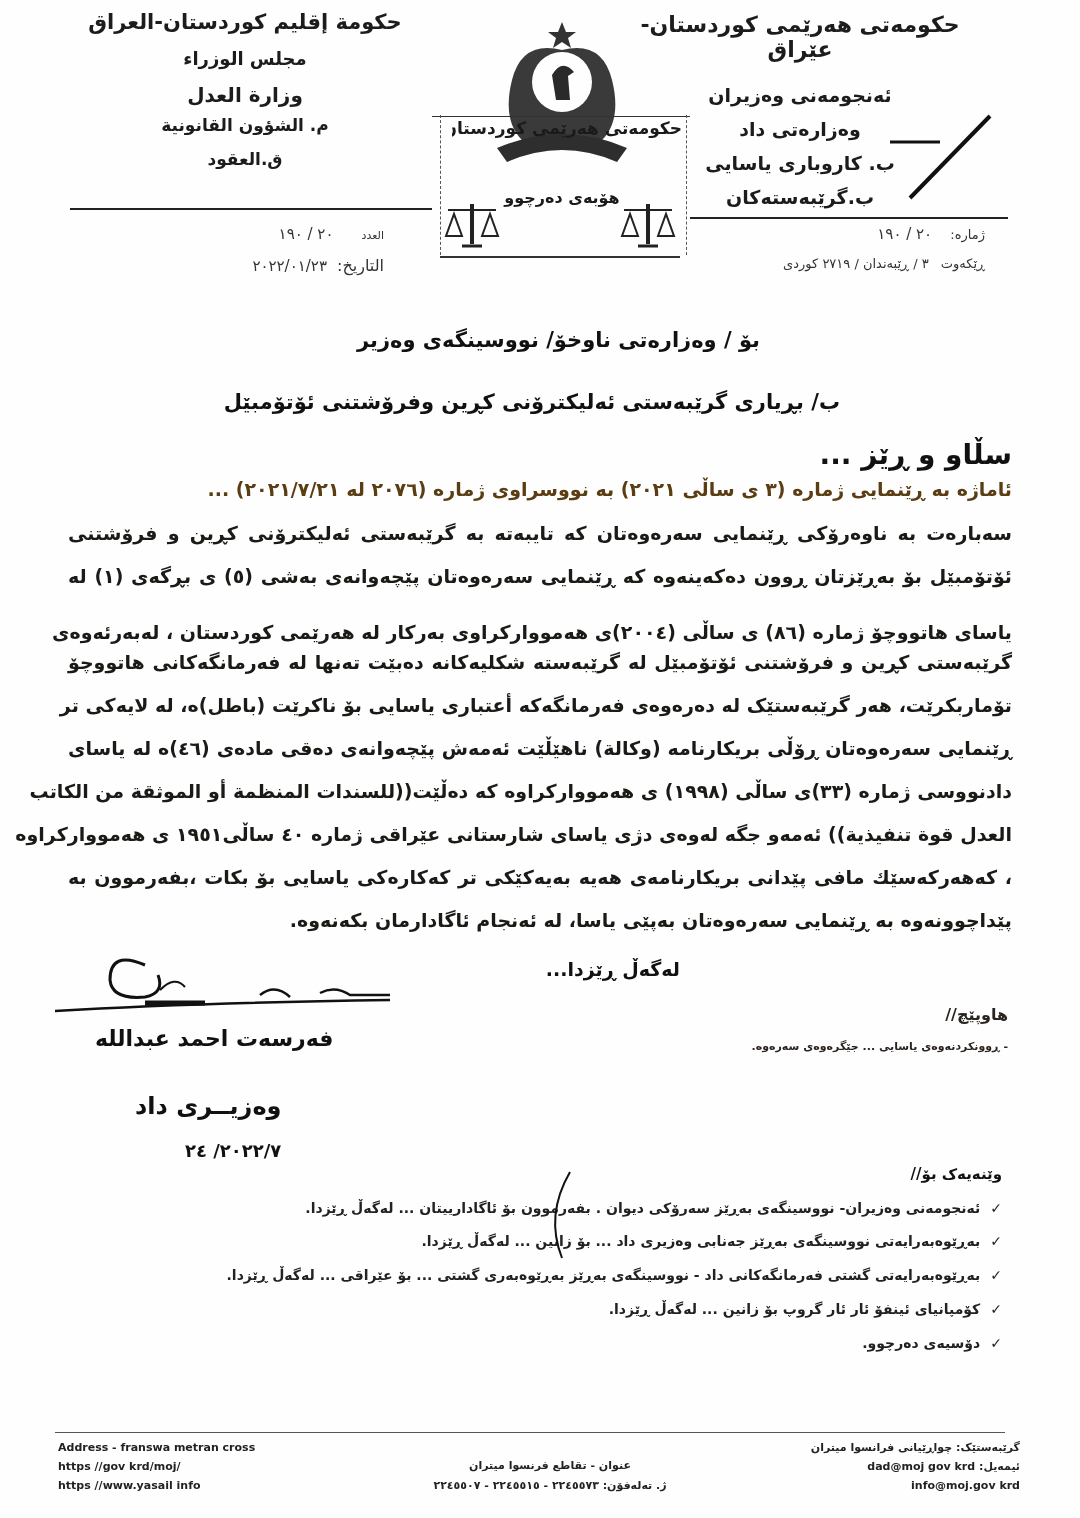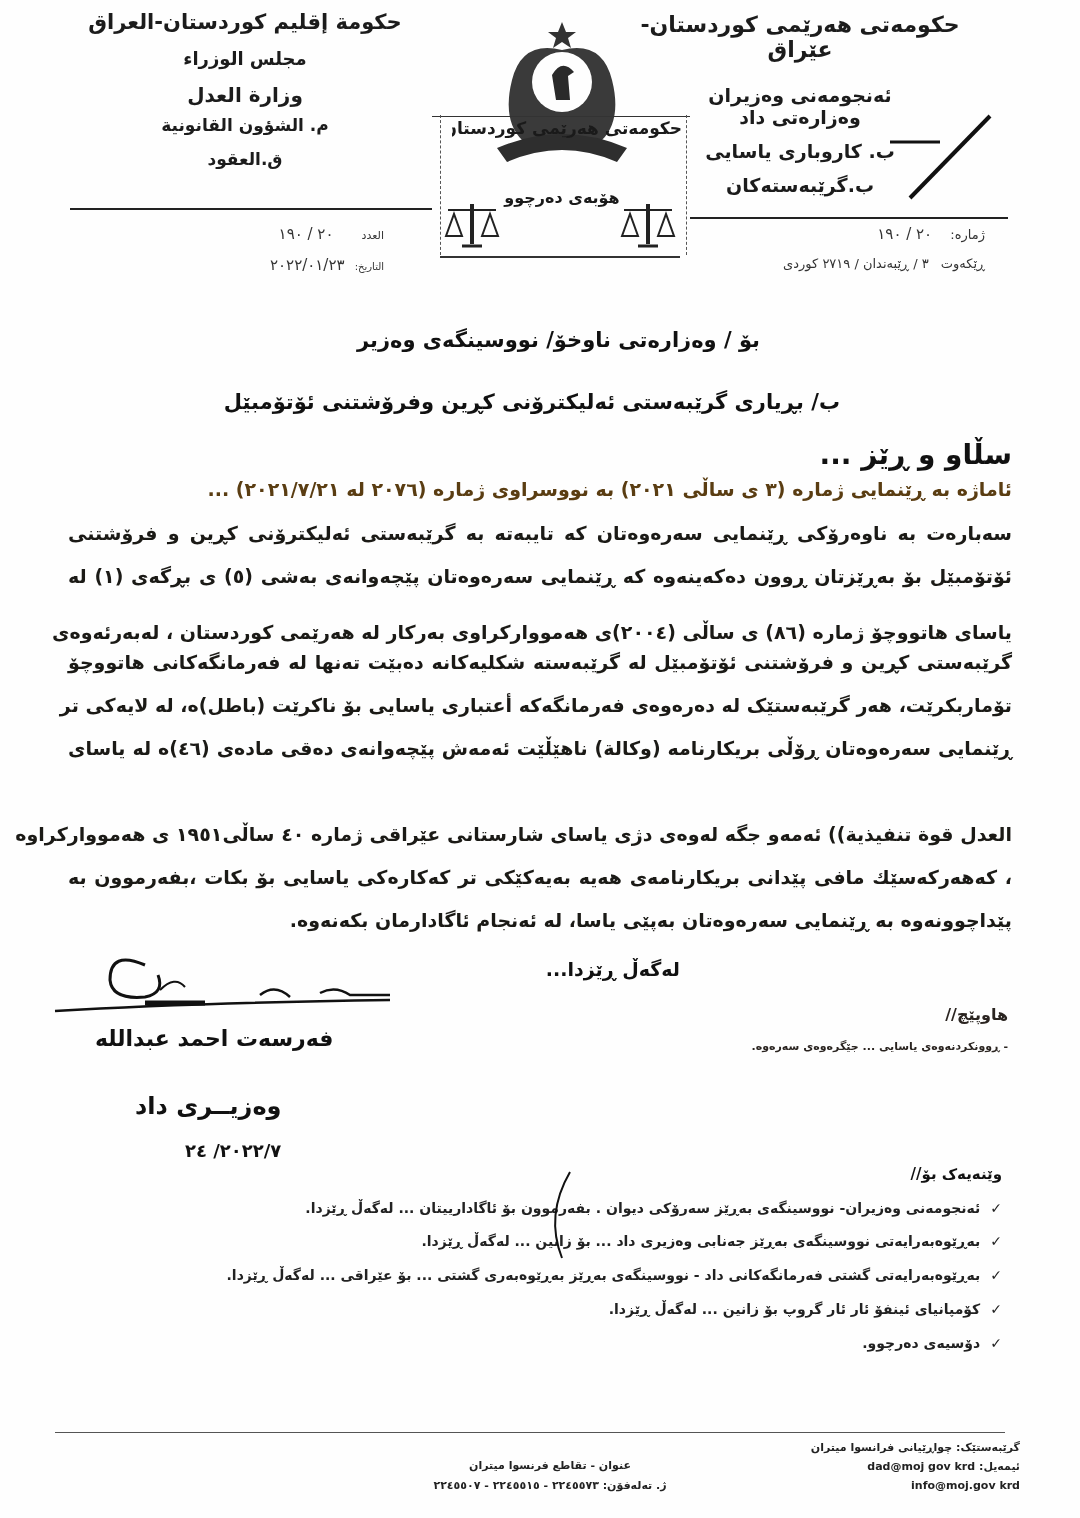--- a/index.html
+++ b/index.html
@@ -24,21 +24,21 @@
   .footer { font-size:11px; font-weight:bold; color:#222; }
   .brown { color:#5a3d12; }
 </style>
 </head>
 <body>
 
 <div class="page">
 
   <div class="abs rtl hdr-r" style="top:12px;width:380px;">
     <div style="font-size:22px;margin-bottom:22px;">حکومەتی هەرێمی کوردستان-عێراق</div>
-    <div style="font-size:19px;">ئەنجومەنی وەزیران</div>
+    <div style="font-size:19px;margin-bottom:12px;">ئەنجومەنی وەزیران</div>
     <div style="font-size:19px;margin-bottom:12px;">وەزارەتی داد</div>
     <div style="font-size:19px;margin-bottom:12px;">ب. کاروباری یاسایی</div>
     <div style="font-size:19px;">ب.گرێبەستەکان</div>
   </div>
 
   <svg class="abs" style="left:880px;top:110px;" width="120" height="95">
     <path d="M10 32 L60 32" stroke="#111" stroke-width="3" fill="none"></path>
     <path d="M30 88 L110 6" stroke="#111" stroke-width="4" fill="none"></path>
   </svg>
 
@@ -89,35 +89,36 @@
   <div class="abs rtl small" style="right:95px;top:256px;">
     <span>ڕێکەوت</span>
     <span style="margin-right:8px;">٣ / ڕێبەندان / ٢٧١٩ کوردی</span>
   </div>
 
   <div class="abs rtl small" style="right:696px;top:225px;">
     <span style="font-size:11px;">العدد</span>
     <span style="margin-right:24px;font-size:15px;">٢٠ / ١٩٠</span>
   </div>
   <div class="abs rtl small" style="right:696px;top:256px;">
-    <span style="font-size:10px;">التاريخ:</span>
+    <span style="font-size:16px;">التاريخ:</span>
     <span style="margin-right:6px;font-size:15px;">٢٠٢٢/٠١/٢٣</span>
   </div>
 
   <div class="title" style="right:320px;top:328px;">بۆ / وەزارەتی ناوخۆ/ نووسینگەی وەزیر</div>
   <div class="title" style="right:240px;top:390px;">ب/ بڕیاری گرێبەستی ئەلیکترۆنی کڕین وفرۆشتنی ئۆتۆمبێل</div>
   <div class="title" style="right:68px;top:438px;font-size:28px;">سڵاو و ڕێز ...</div>
   <div class="title brown" style="right:68px;top:478px;font-size:19px;">ئاماژە بە ڕێنمایی ژمارە (٣ ی ساڵی ٢٠٢١) بە نووسراوی ژمارە (٢٠٧٦ لە ٢٠٢١/٧/٢١) ...</div>
 
   <div class="body-line" style="top:522px;">سەبارەت بە ناوەرۆکی ڕێنمایی سەرەوەتان کە تایبەتە بە گرێبەستی ئەلیکترۆنی کڕین و فرۆشتنی</div>
   <div class="body-line" style="top:565px;">ئۆتۆمبێل بۆ بەڕێزتان ڕوون دەکەینەوە کە ڕێنمایی سەرەوەتان پێچەوانەی بەشی (٥) ی بڕگەی (١) لە</div>
   <div class="body-line" style="top:608px;margin-top:13px;">یاسای هاتووچۆ ژمارە (٨٦) ی ساڵی (٢٠٠٤)ی هەمووارکراوی بەرکار لە هەرێمی کوردستان ، لەبەرئەوەی</div>
   <div class="body-line" style="top:651px;">گرێبەستی کڕین و فرۆشتنی ئۆتۆمبێل لە گرێبەستە شکلیەکانە دەبێت تەنها لە فەرمانگەکانی هاتووچۆ</div>
   <div class="body-line" style="top:694px;">تۆماربکرێت، هەر گرێبەستێک لە دەرەوەی فەرمانگەکە أعتباری یاسایی بۆ ناکرێت (باطل)ە، لە لایەکی تر</div>
   <div class="body-line" style="top:737px;">ڕێنمایی سەرەوەتان ڕۆڵی بریکارنامە (وكالة) ناهێڵێت ئەمەش پێچەوانەی دەقی مادەی (٤٦)ە لە یاسای</div>
+  <div class="body-line" style="top:780px;">دادنووسی ژمارە (٣٣)ی ساڵی (١٩٩٨) ی هەمووارکراوە کە دەڵێت((للسندات المنظمة أو الموثقة من الكاتب</div>
   <div class="body-line" style="top:823px;">العدل قوة تنفيذية)) ئەمەو جگە لەوەی دژی یاسای شارستانی عێراقی ژمارە ٤٠ ساڵی١٩٥١ ی هەمووارکراوە</div>
   <div class="body-line" style="top:866px;">، کەهەرکەسێك مافی پێدانی بریکارنامەی هەیە بەیەکێکی تر کەکارەکی یاسایی بۆ بکات ،بفەرموون بە</div>
   <div class="body-line" style="top:909px;left:auto;text-align-last:auto;">پێداچوونەوە بە ڕێنمایی سەرەوەتان بەپێی یاسا، لە ئەنجام ئاگادارمان بکەنەوە.</div>
 
   <div class="title" style="right:400px;top:958px;font-size:19px;">لەگەڵ ڕێزدا...</div>
 
   <svg class="abs" style="left:50px;top:945px;" width="350" height="75">
     <path d="M95 20 Q60 5 60 35 Q62 55 95 52 Q115 48 108 30" stroke="#111" stroke-width="3" fill="none"></path>
     <path d="M110 45 Q125 30 135 42" stroke="#111" stroke-width="2" fill="none"></path>
     <path d="M5 66 Q140 58 340 55" stroke="#111" stroke-width="2.5" fill="none"></path>
@@ -146,20 +147,25 @@
   </div>
   <div class="cc-item" style="right:78px;top:1335px;">
     <span class="check">✓</span><span>دۆسیەی دەرچوو.</span>
   </div>
 
   <svg class="abs" style="left:540px;top:1170px;" width="40" height="90">
     <path d="M30 2 Q5 45 22 88" stroke="#111" stroke-width="2" fill="none"></path>
   </svg>
 
   <div class="abs" style="left:55px;top:1432px;width:950px;height:1px;background:#555;"></div>
+  <div class="abs footer" style="left:58px;top:1438px;line-height:19px;">
+    <div>Address - franswa metran cross</div>
+    <div>https //gov krd/moj/</div>
+    <div>https //www.yasail info</div>
+  </div>
   <div class="abs footer rtl" style="left:430px;top:1456px;width:240px;text-align:center;line-height:20px;">
     <div>عنوان - تقاطع فرنسوا میتران</div>
     <div>ژ. تەلەفۆن: ٢٢٤٥٥٧٣ - ٢٢٤٥٥١٥ - ٢٢٤٥٥٠٧</div>
   </div>
   <div class="abs footer rtl" style="right:60px;top:1438px;line-height:19px;">
     <div>گرێبەستێک: چواڕێیانی فرانسوا میتران</div>
     <div>
       <span>ئیمەیل:</span>
       <span style="direction:ltr;unicode-bidi:embed;">dad@moj gov krd</span>
     </div>

